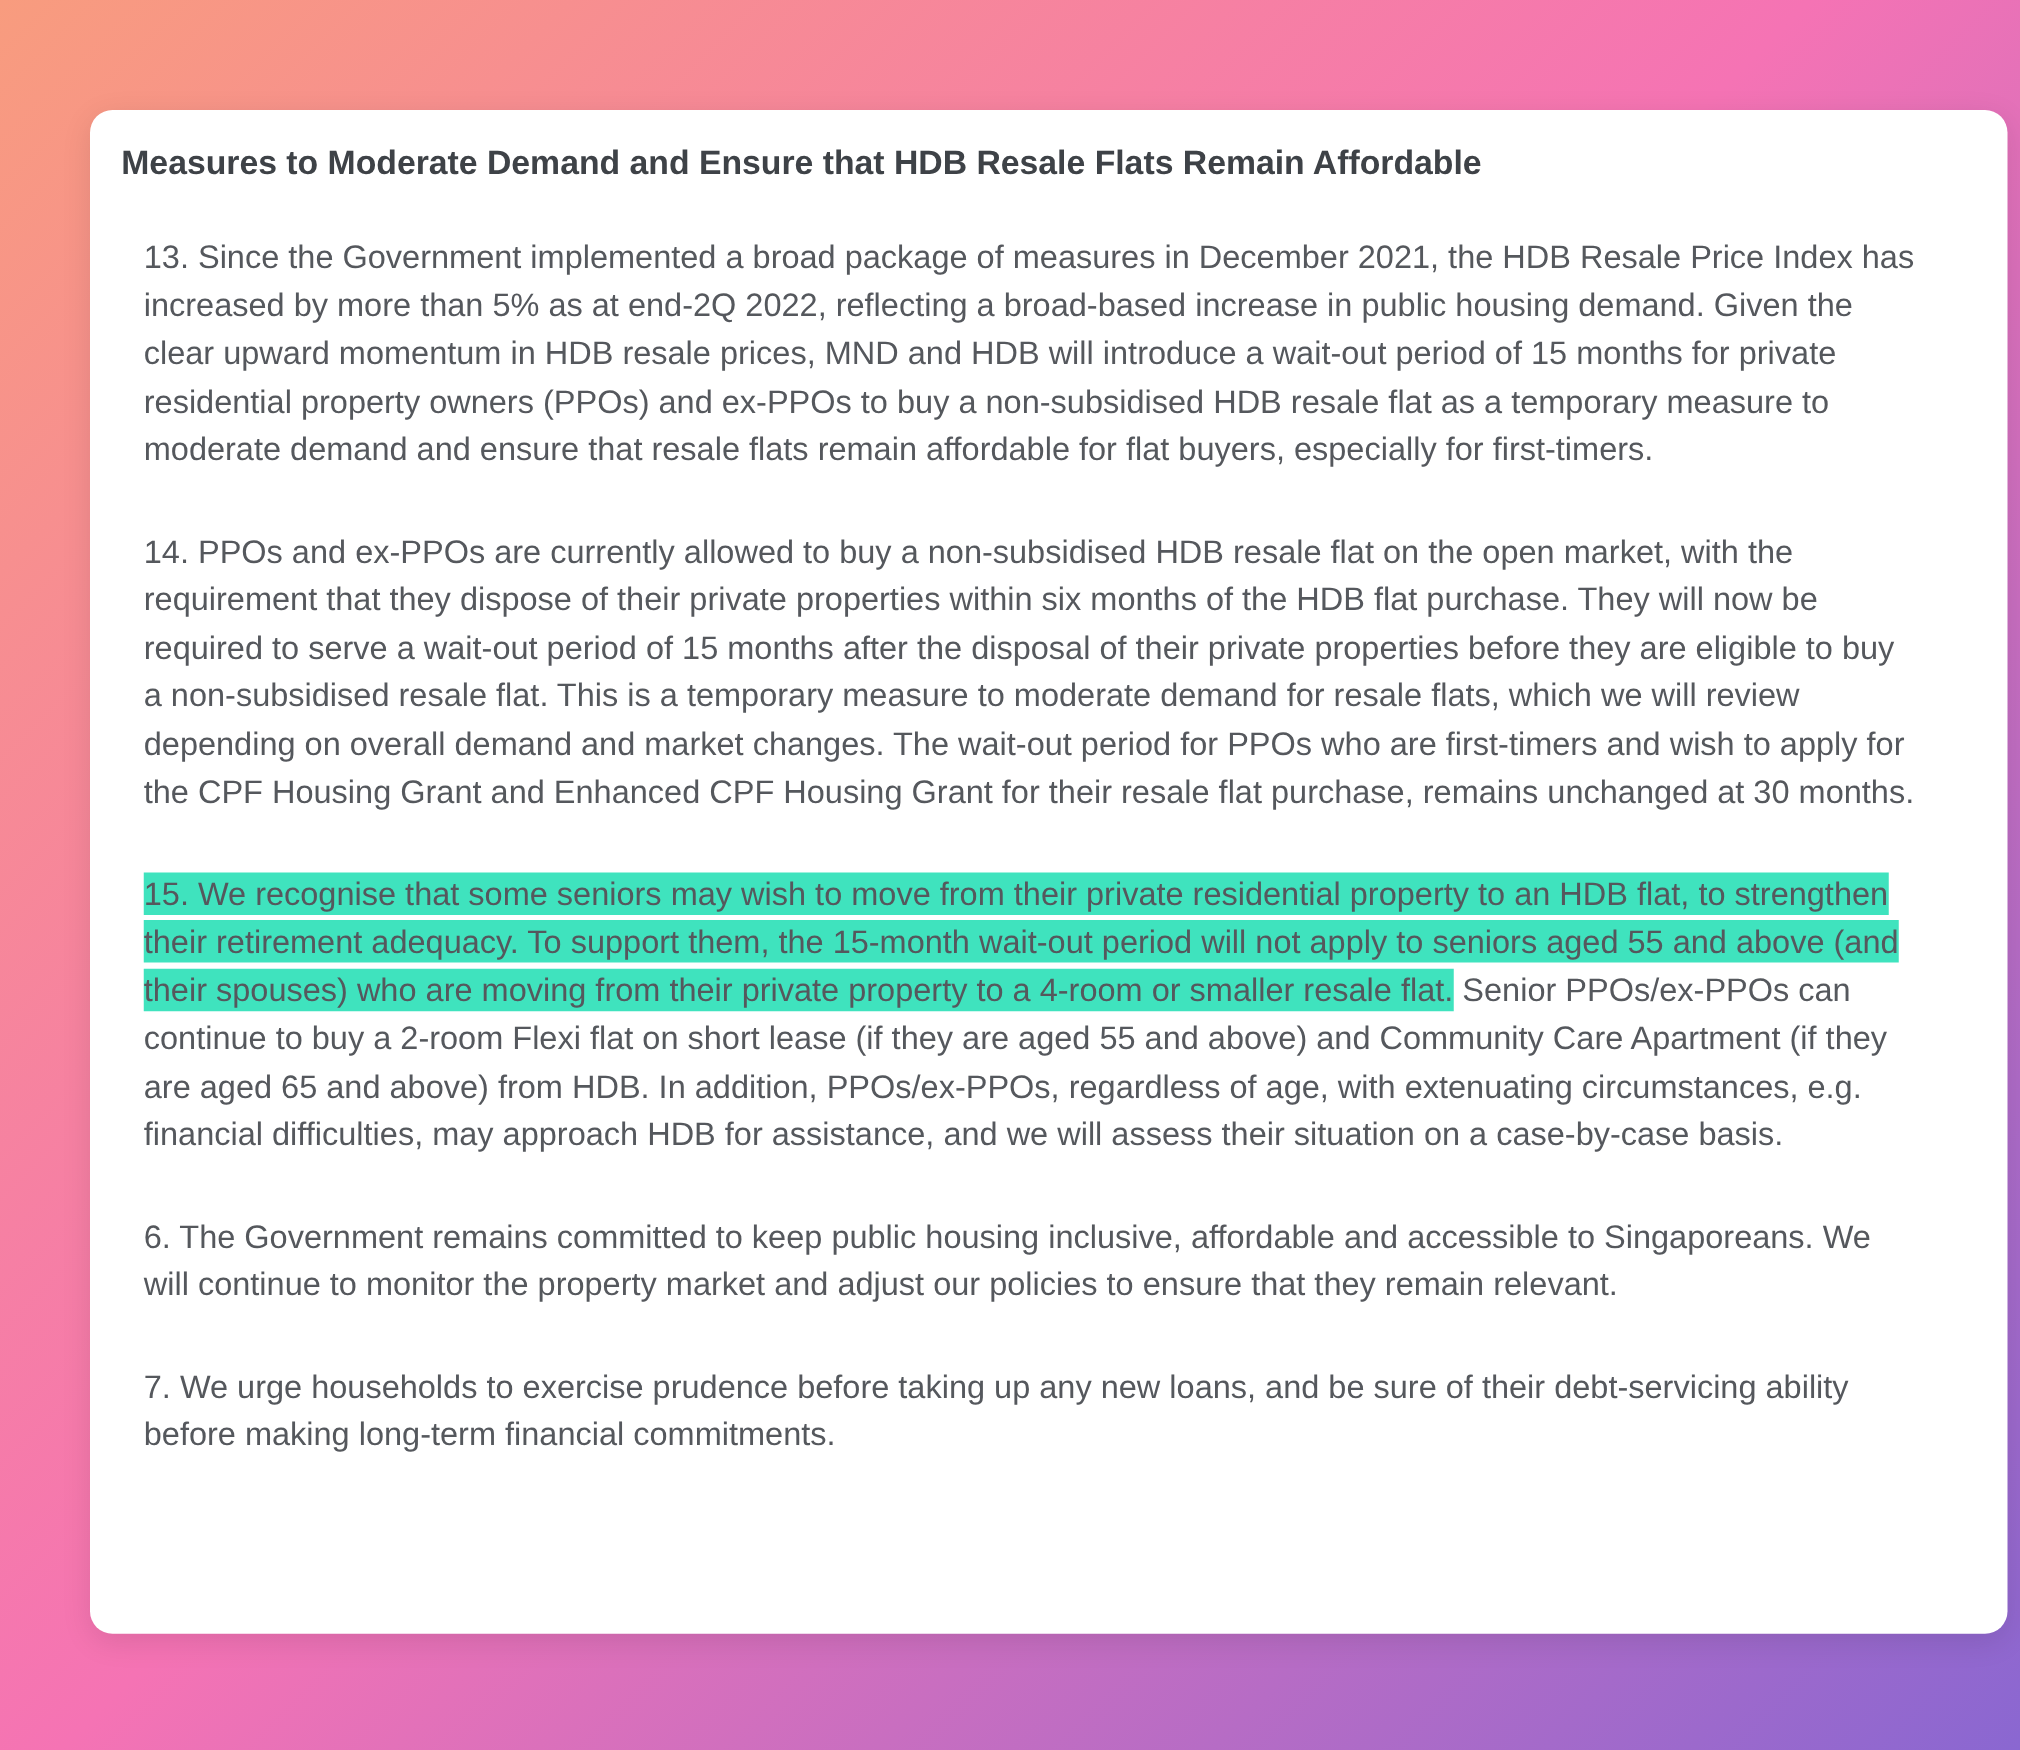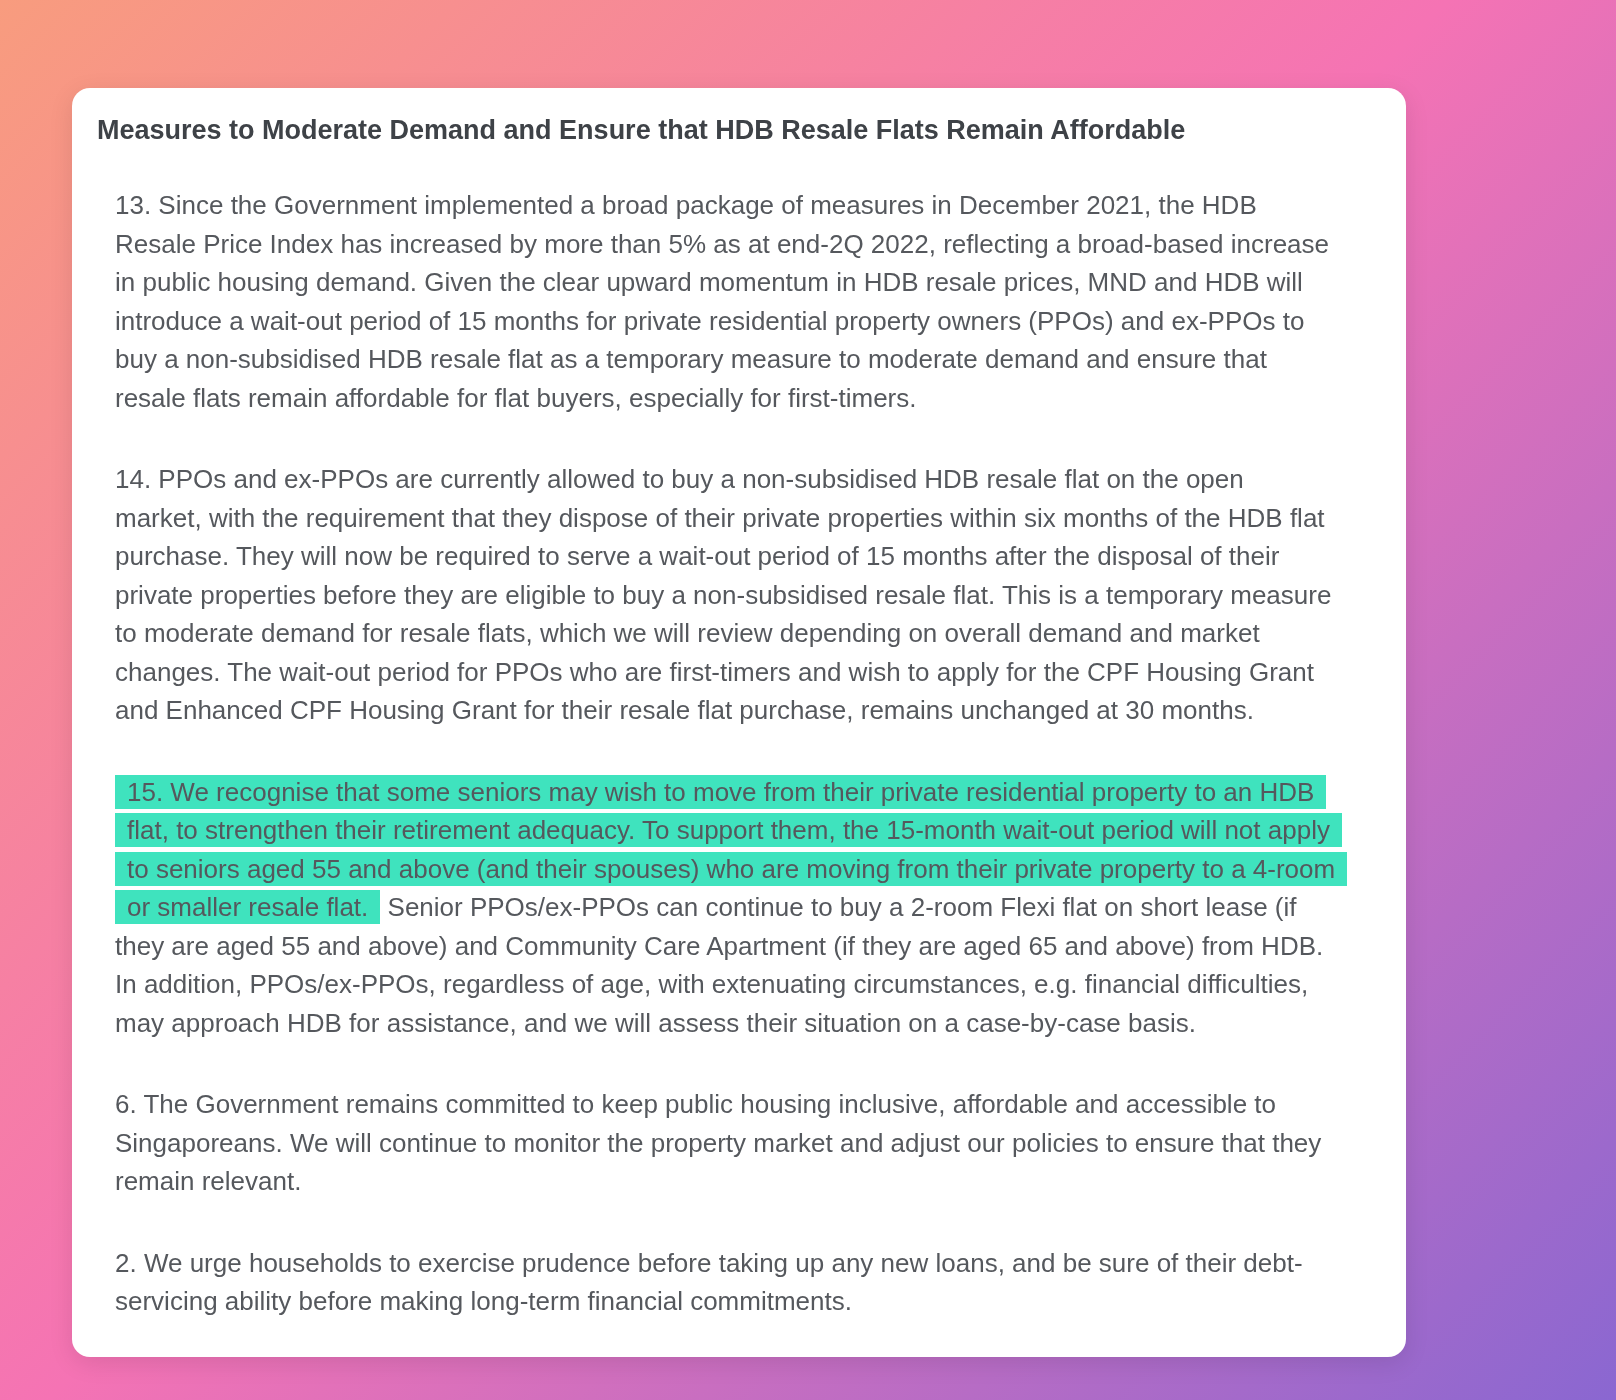--- a/index.html
+++ b/index.html
@@ -11,21 +11,21 @@
     height: 1400px;
     overflow: hidden;
     position: relative;
     background: linear-gradient(135deg, var(--g0, #f89c7e) 0%, var(--g1, #f573b4) 48%, var(--g2, #8a67d1) 100%);
     font-family: "Liberation Sans", sans-serif;
   }
   .card {
     position: absolute;
     left: 72px;
     top: 88px;
-    width: 1334px;
+    width: 1534px;
     min-height: 1219px;
     box-sizing: border-box;
     background: var(--card-bg, #ffffff);
     border-radius: 18px;
     padding: 22px 70px 16px 25px;
     box-shadow: 0 6px 24px rgba(0,0,0,0.10);
   }
   .doc-title {
     font-size: 27px;
     line-height: 40px;
@@ -45,35 +45,35 @@
   .issued {
     font-size: 26px;
     line-height: 38.5px;
     font-weight: bold;
     color: var(--bold, #3e4247);
     margin: 0;
   }
   mark.hl {
     background: var(--highlight, #3fe3be);
     color: inherit;
-    padding: 2px 12px;
+    padding: 2px 0;
     -webkit-box-decoration-break: clone;
     box-decoration-break: clone;
     text-align: center;
   }
 </style>
 </head>
 <body>
 
 <div class="card">
   <h1 class="doc-title">Measures to Moderate Demand and Ensure that HDB Resale Flats Remain Affordable</h1>
 
   <p class="para">13. Since the Government implemented a broad package of measures in December 2021, the HDB Resale Price Index has increased by more than 5% as at end-2Q 2022, reflecting a broad-based increase in public housing demand. Given the clear upward momentum in HDB resale prices, MND and HDB will introduce a wait-out period of 15 months for private residential property owners (PPOs) and ex-PPOs to buy a non-subsidised HDB resale flat as a temporary measure to moderate demand and ensure that resale flats remain affordable for flat buyers, especially for first-timers.</p>
 
   <p class="para">14. PPOs and ex-PPOs are currently allowed to buy a non-subsidised HDB resale flat on the open market, with the requirement that they dispose of their private properties within six months of the HDB flat purchase. They will now be required to serve a wait-out period of 15 months after the disposal of their private properties before they are eligible to buy a non-subsidised resale flat. This is a temporary measure to moderate demand for resale flats, which we will review depending on overall demand and market changes. The wait-out period for PPOs who are first-timers and wish to apply for the CPF Housing Grant and Enhanced CPF Housing Grant for their resale flat purchase, remains unchanged at 30 months.</p>
 
   <p class="para"><mark class="hl">15. We recognise that some seniors may wish to move from their private residential property to an HDB flat, to strengthen their retirement adequacy. To support them, the 15-month wait-out period will not apply to seniors aged 55 and above (and their spouses) who are moving from their private property to a 4-room or smaller resale flat.</mark><span> Senior PPOs/ex-PPOs can continue to buy a 2-room Flexi flat on short lease (if they are aged 55 and above) and Community Care Apartment (if they are aged 65 and above) from HDB. In addition, PPOs/ex-PPOs, regardless of age, with extenuating circumstances, e.g. financial difficulties, may approach HDB for assistance, and we will assess their situation on a case-by-case basis.</span></p>
 
   <p class="para">6. The Government remains committed to keep public housing inclusive, affordable and accessible to Singaporeans. We will continue to monitor the property market and adjust our policies to ensure that they remain relevant.</p>
 
-  <p class="para tight">2. We urge households to exercise prudence before taking up any new loans, and be sure of their debt-servicing ability before making long-term financial commitments.</p>
+  <p class="para tight">7. We urge households to exercise prudence before taking up any new loans, and be sure of their debt-servicing ability before making long-term financial commitments.</p>
 
 </div>
 
 </body></html>

